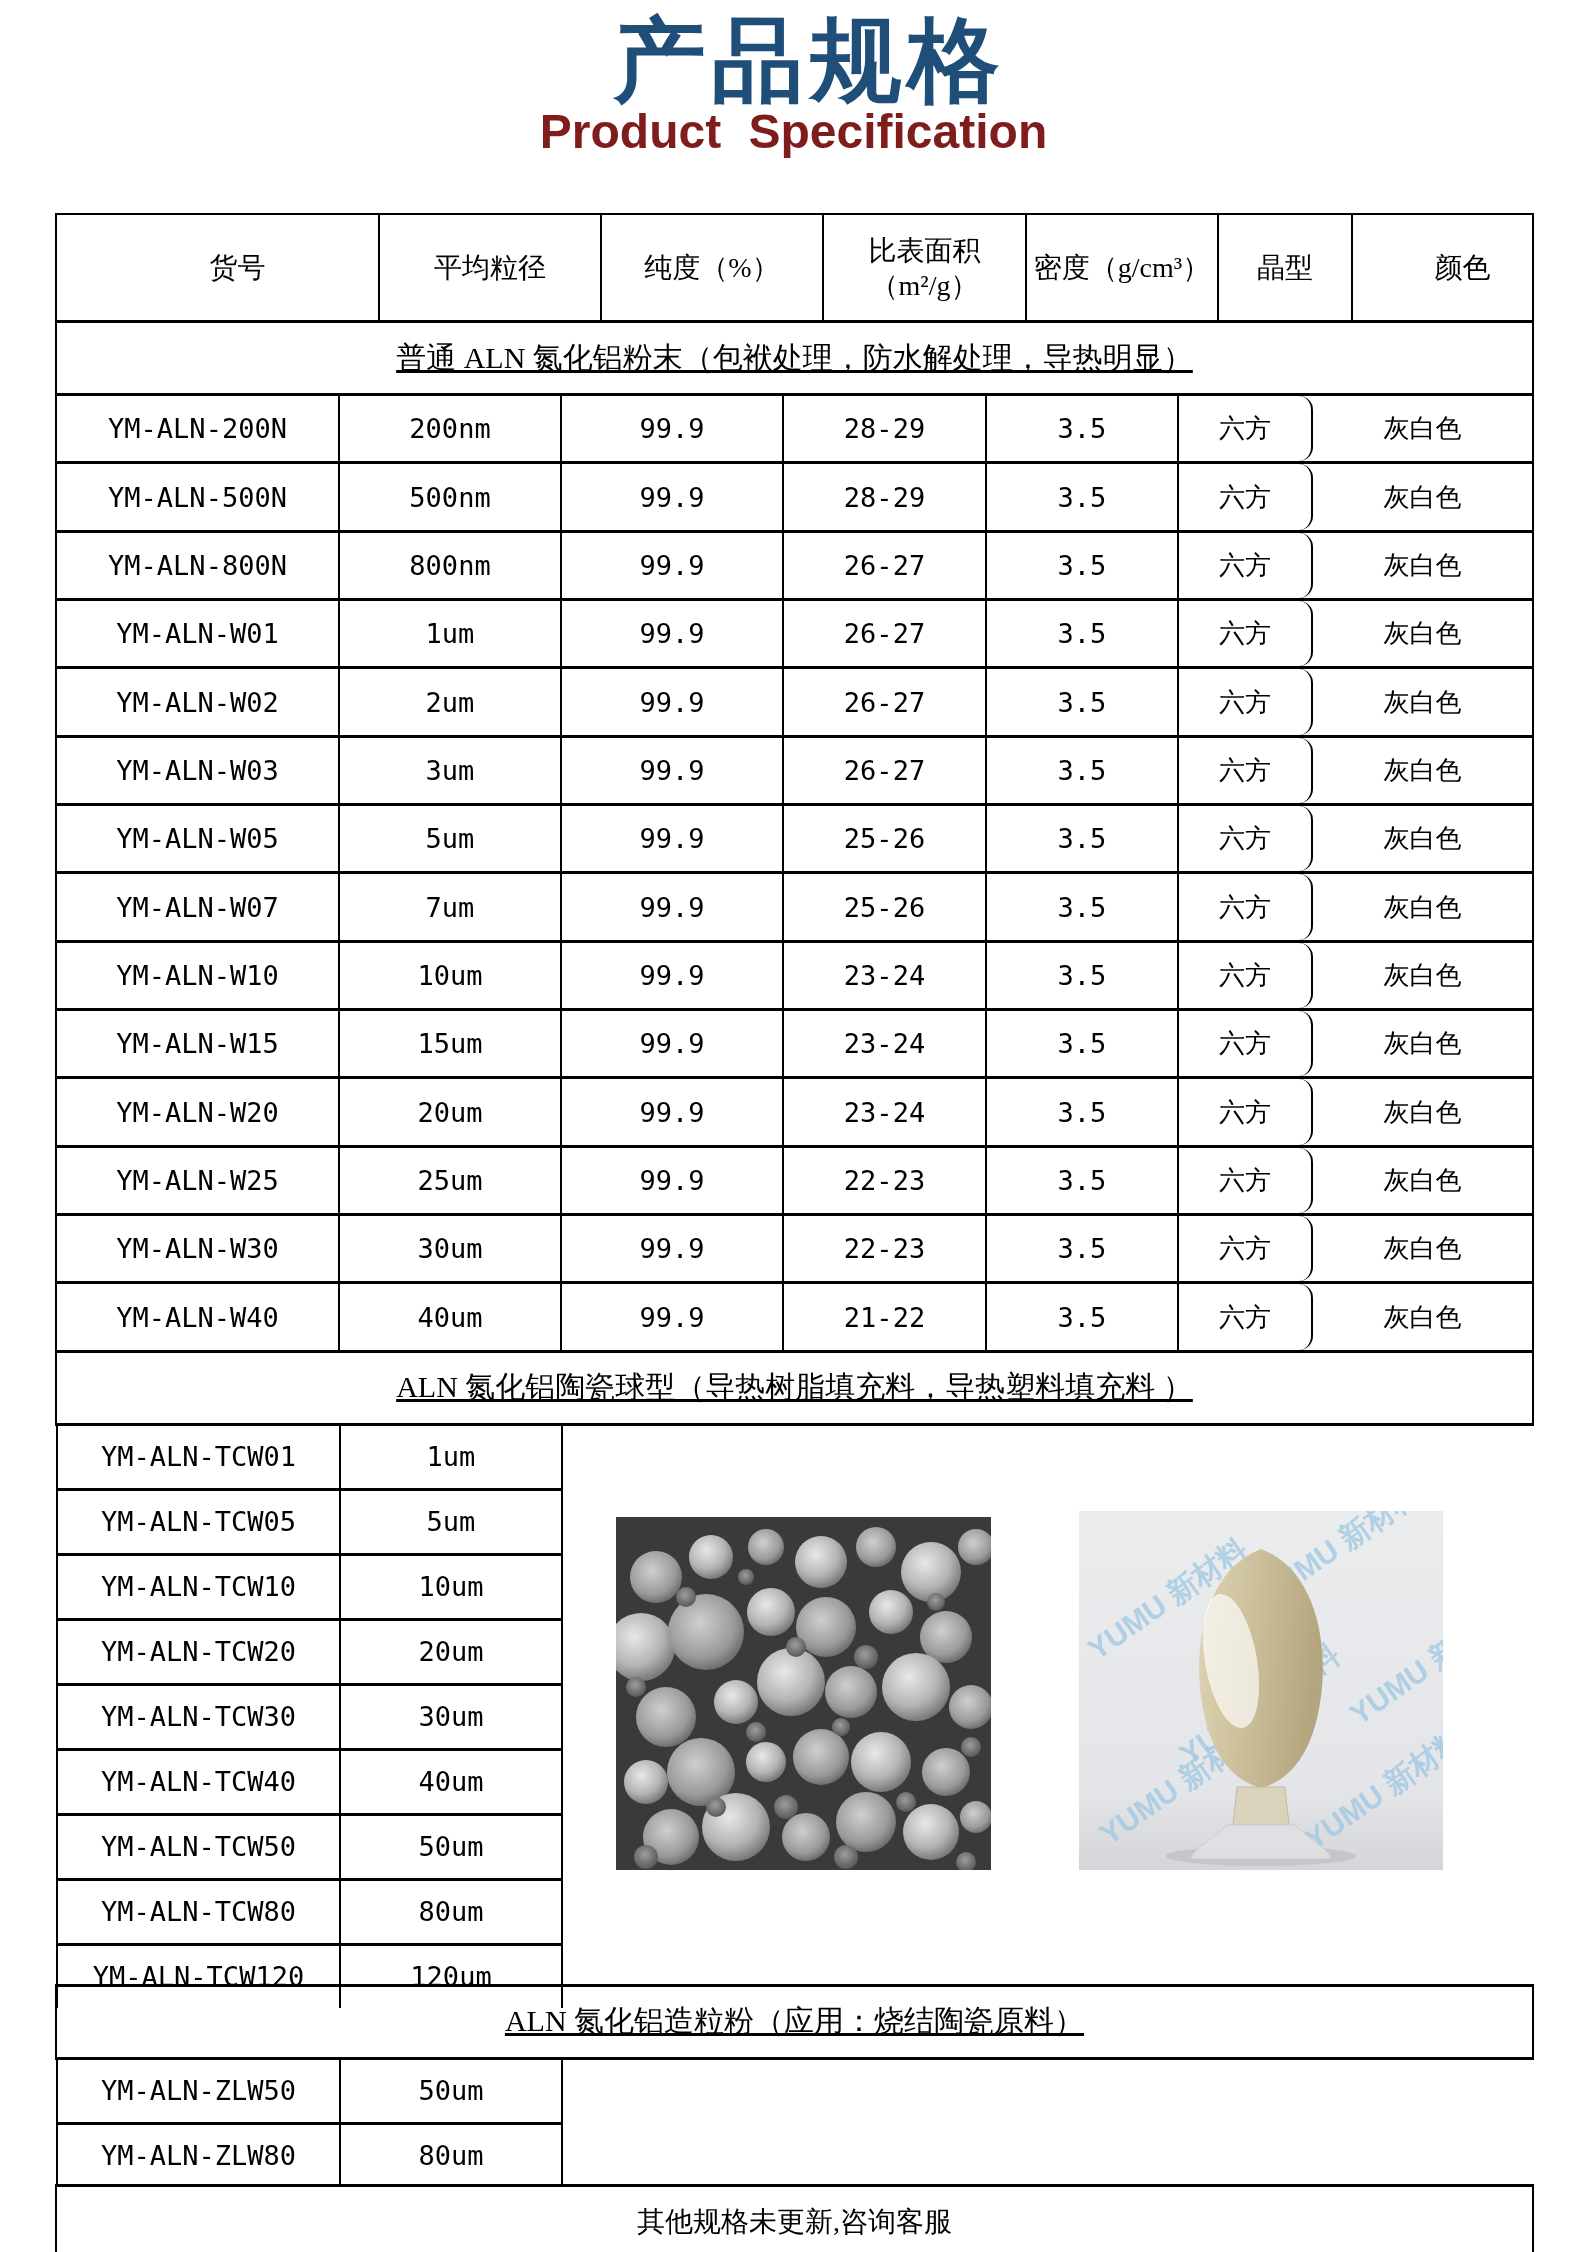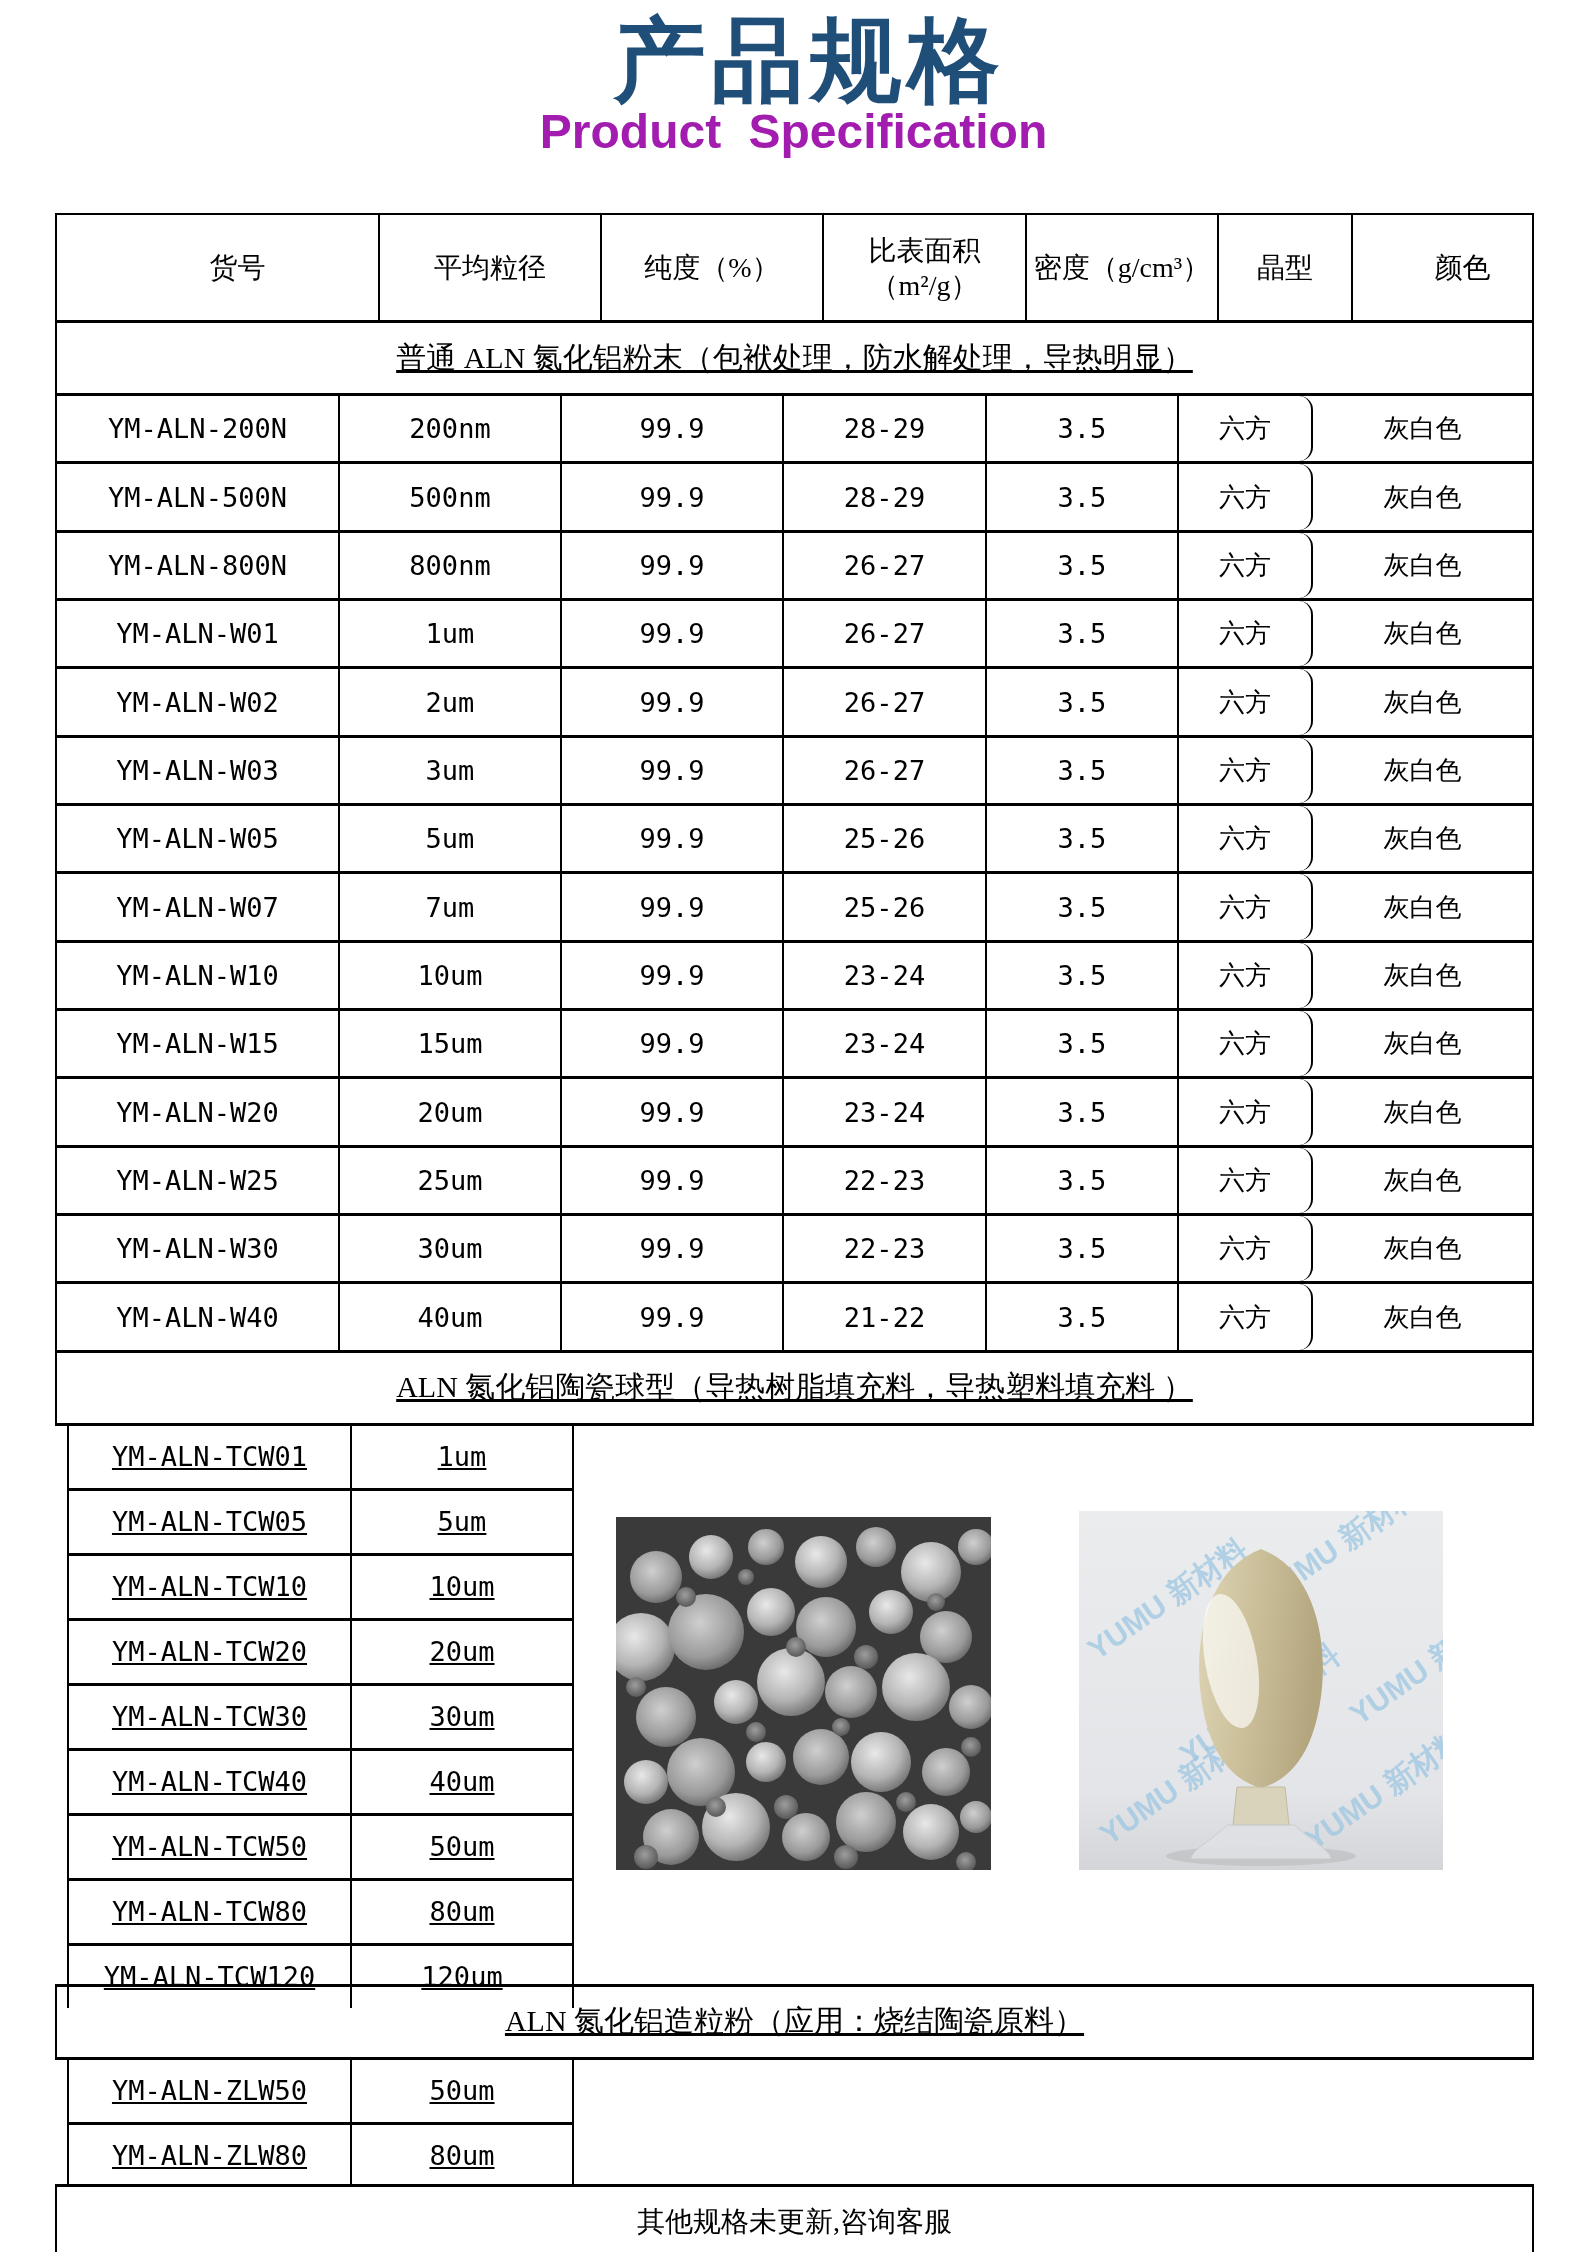--- a/index.html
+++ b/index.html
@@ -3,21 +3,21 @@
 <meta charset="utf-8">
 <style>
   html,body{margin:0;padding:0;background:#ffffff;}
   .page{position:relative;width:1587px;height:2252px;background:#fff;
         font-family:"Liberation Serif","DejaVu Serif",serif;color:#000;}
   
   .doc-header{position:absolute;top:14px;left:0;width:100%;text-align:center;}
   .doc-title{margin:0;font-size:92px;line-height:1.0;font-weight:700;letter-spacing:6px;
              color:#1F4E79;font-family:"Liberation Sans","DejaVu Sans",sans-serif;padding-left:32px;}
   .doc-subtitle{margin:2px 0 8px 0;font-size:48px;line-height:1.0;font-weight:700;
-             color:#a21caf;word-spacing:14px;letter-spacing:0px;
+             color:#7f1d1d;word-spacing:14px;letter-spacing:0px;
              font-family:"Liberation Sans","DejaVu Sans",sans-serif;}
   
   .tbl{position:absolute;left:55px;width:1479px;box-sizing:border-box;}
   .block{border-left:2px solid #000;border-right:2px solid #000;box-sizing:content-box;}
   .row{display:grid;}
   .cols7{grid-template-columns:283px 222px 222px 203px 192px 134px 219px;}
   .cols2{grid-template-columns:283px 222px;}
   .cell{display:flex;align-items:center;justify-content:center;text-align:center;
         box-sizing:border-box;border-right:2px solid #000;overflow:hidden;}
   .cell:last-child{border-right:none;}
@@ -25,22 +25,22 @@
   .hrow{height:105px;border-top:2px solid #000;border-bottom:3px solid #000;padding-left:40px;}
   .hrow .cell{font-size:28px;white-space:pre-line;line-height:1.25;}
   .band{height:70px;display:flex;align-items:center;justify-content:center;
         border-bottom:3px solid #000;font-size:30px;text-decoration:underline;}
   .drow{height:65.35px;border-bottom:3px solid #000;}
   .srow{height:62px;border-bottom:3px solid #000;}
   .mono{font-family:"DejaVu Sans Mono","Liberation Mono",monospace;font-size:27px;}
   .cjk{font-family:Liberation Serif, serif;font-size:26px;border-radius:14px;}
   
   .tcw-wrap{position:relative;height:558px;}
-  .subtbl{position:absolute;left:12px;top:0;width:505px;
-          border-left:2px solid #000;box-sizing:content-box;text-decoration:underline;}
+  .subtbl{position:absolute;left:1px;top:0;width:505px;
+          border-left:2px solid #000;box-sizing:content-box;}
   .subtbl .srow:last-child{border-bottom:none;}
   .zlw-wrap{position:relative;height:124px;}
   .zlw-wrap .subtbl .srow:last-child{border-bottom:none;}
   .band3{border-top:3px solid #000;}
   .footer-band{height:70px;display:flex;align-items:center;justify-content:center;
         border-top:3px solid #000;border-bottom:3px solid #000;font-size:28px;}
   
   .img-box{position:absolute;display:block;}
   .sem{left:561px;top:91px;width:375px;height:353px;}
   .photo{left:1024px;top:85px;width:364px;height:359px;}

